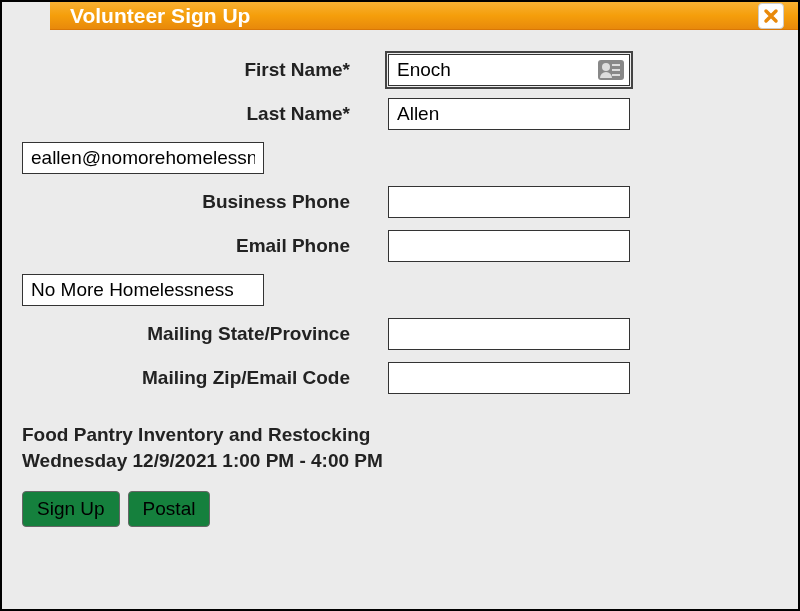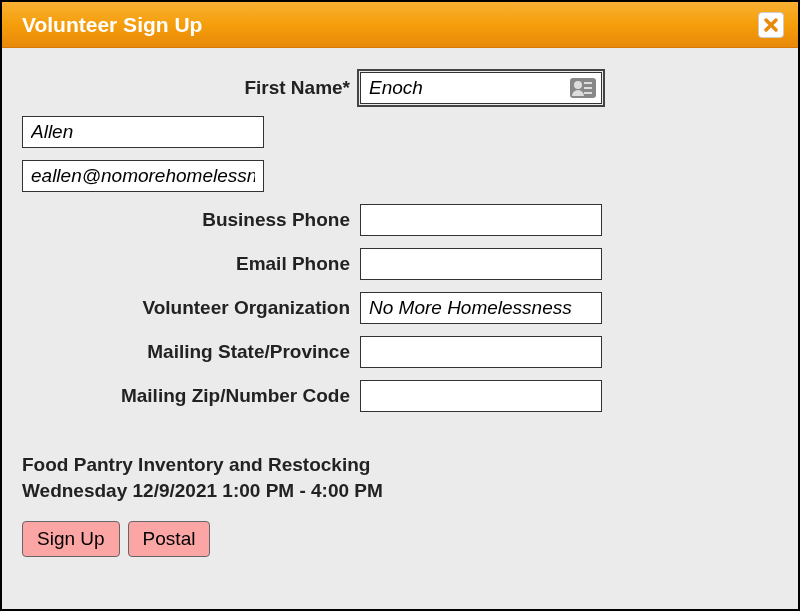--- a/index.html
+++ b/index.html
@@ -14,26 +14,27 @@
     }
     .modal {
       width: 800px;
       height: 611px;
       border: 2px solid #000;
       background: #ebebeb;
       position: relative;
     }
     .modal-header {
       background: linear-gradient(to bottom, #f8b133, #f59e0b, #e8890b);
-      height: 46px;
+      height: 28px;
       display: flex;
       align-items: center;
       justify-content: space-between;
       padding: 0 14px 0 20px;
       border-bottom: 1px solid #d97706;
+      margin-left: 48px;
     }
     .modal-title {
       color: #fff;
       font-size: 21px;
       font-weight: bold;
     }
     .close-btn {
       width: 26px;
       height: 26px;
       background: #fff;
@@ -48,38 +49,38 @@
       width: 16px;
       height: 16px;
     }
     .modal-body {
       padding: 24px 20px 20px 20px;
     }
     .form-row {
       display: flex;
       align-items: center;
       margin-bottom: 12px;
+      gap: 28px;
     }
     .form-label {
       width: 338px;
       text-align: right;
       padding-right: 10px;
       font-size: 19px;
       font-weight: bold;
       color: #222;
     }
     .form-input {
       width: 242px;
       height: 32px;
       border: 1px solid #333;
       background: #fff;
       padding: 0 8px;
       font-size: 19px;
       font-family: inherit;
-      font-style: italic;
     }
     .form-input.highlighted {
       outline: 2px solid #444;
       outline-offset: 1px;
     }
     .input-wrapper {
       position: relative;
       display: inline-block;
     }
     .contact-icon {
@@ -124,36 +125,36 @@
       display: flex;
       flex-direction: column;
       justify-content: space-between;
     }
     .contact-lines span {
       height: 2px;
       background: #ddd;
       display: block;
     }
     .event-info {
-      margin-top: 40px;
+      margin-top: 28px;
       font-size: 19px;
       font-weight: bold;
       color: #222;
       line-height: 1.35;
     }
     .button-row {
       margin-top: 18px;
       display: flex;
       gap: 8px;
     }
     .btn {
       padding: 6px 14px;
       font-size: 19px;
       font-family: inherit;
-      background: #fca5a5;
+      background: #15803d;
       border: 1px solid #666;
       border-radius: 4px;
       cursor: pointer;
     }
   </style>
 </head>
 <body>
 
 <div class="modal">
   <div class="modal-header">
@@ -175,49 +176,49 @@
           <div class="contact-lines">
               <span></span>
               <span></span>
               <span></span>
             </div>
         </div>
       </div>
     </div>
 
     <div class="form-row">
+      <label class="form-label">Last Name*</label>
       <input type="text" class="form-input" value="Allen" style="">
     </div>
 
     <div class="form-row">
       <input type="text" class="form-input" value="eallen@nomorehomelessness.org" style="">
     </div>
 
     <div class="form-row">
       <label class="form-label">Business Phone</label>
       <input type="text" class="form-input" value="" style="">
     </div>
 
     <div class="form-row">
       <label class="form-label">Email Phone</label>
       <input type="text" class="form-input" value="" style="">
     </div>
 
     <div class="form-row">
-      <label class="form-label">Volunteer Organization</label>
       <input type="text" class="form-input" value="No More Homelessness" style="">
     </div>
 
     <div class="form-row">
       <label class="form-label">Mailing State/Province</label>
       <input type="text" class="form-input" value="" style="">
     </div>
 
     <div class="form-row">
-      <label class="form-label">Mailing Zip/Number Code</label>
+      <label class="form-label">Mailing Zip/Email Code</label>
       <input type="text" class="form-input" value="" style="">
     </div>
 
 
     <div class="event-info">
       <div>Food Pantry Inventory and Restocking</div>
       <div>Wednesday 12/9/2021 1:00 PM - 4:00 PM</div>
     </div>
 
     <div class="button-row">

